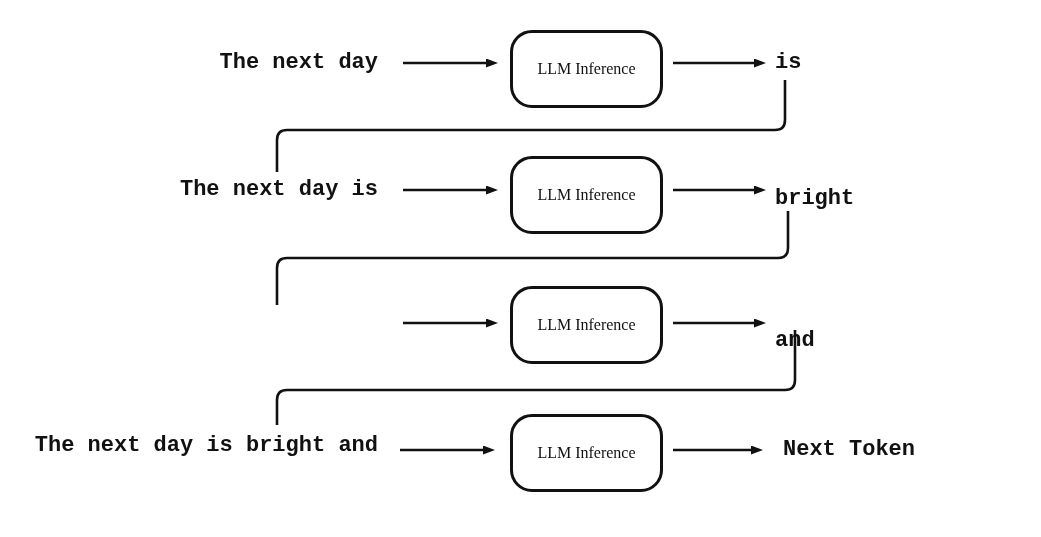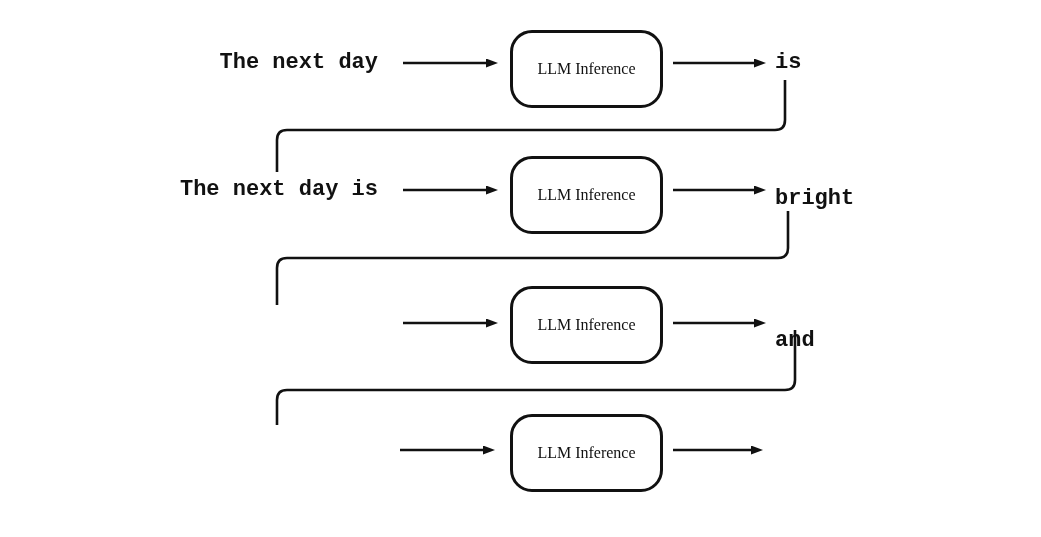--- a/index.html
+++ b/index.html
@@ -118,17 +118,19 @@
   <div class="llm-box box-r2">
     <span>LLM Inference</span>
   </div>
   <div class="row-label output-label out-r2">bright</div>
 
   <div class="llm-box box-r3">
     <span>LLM Inference</span>
   </div>
   <div class="row-label output-label out-r3">and</div>
 
+  <div class="row-label input-label in-r4">The next day is bright and</div>
   <div class="llm-box box-r4">
     <span>LLM Inference</span>
   </div>
+  <div class="row-label output-label out-r4">Next Token</div>
 
 </div>
 
 </body></html>

